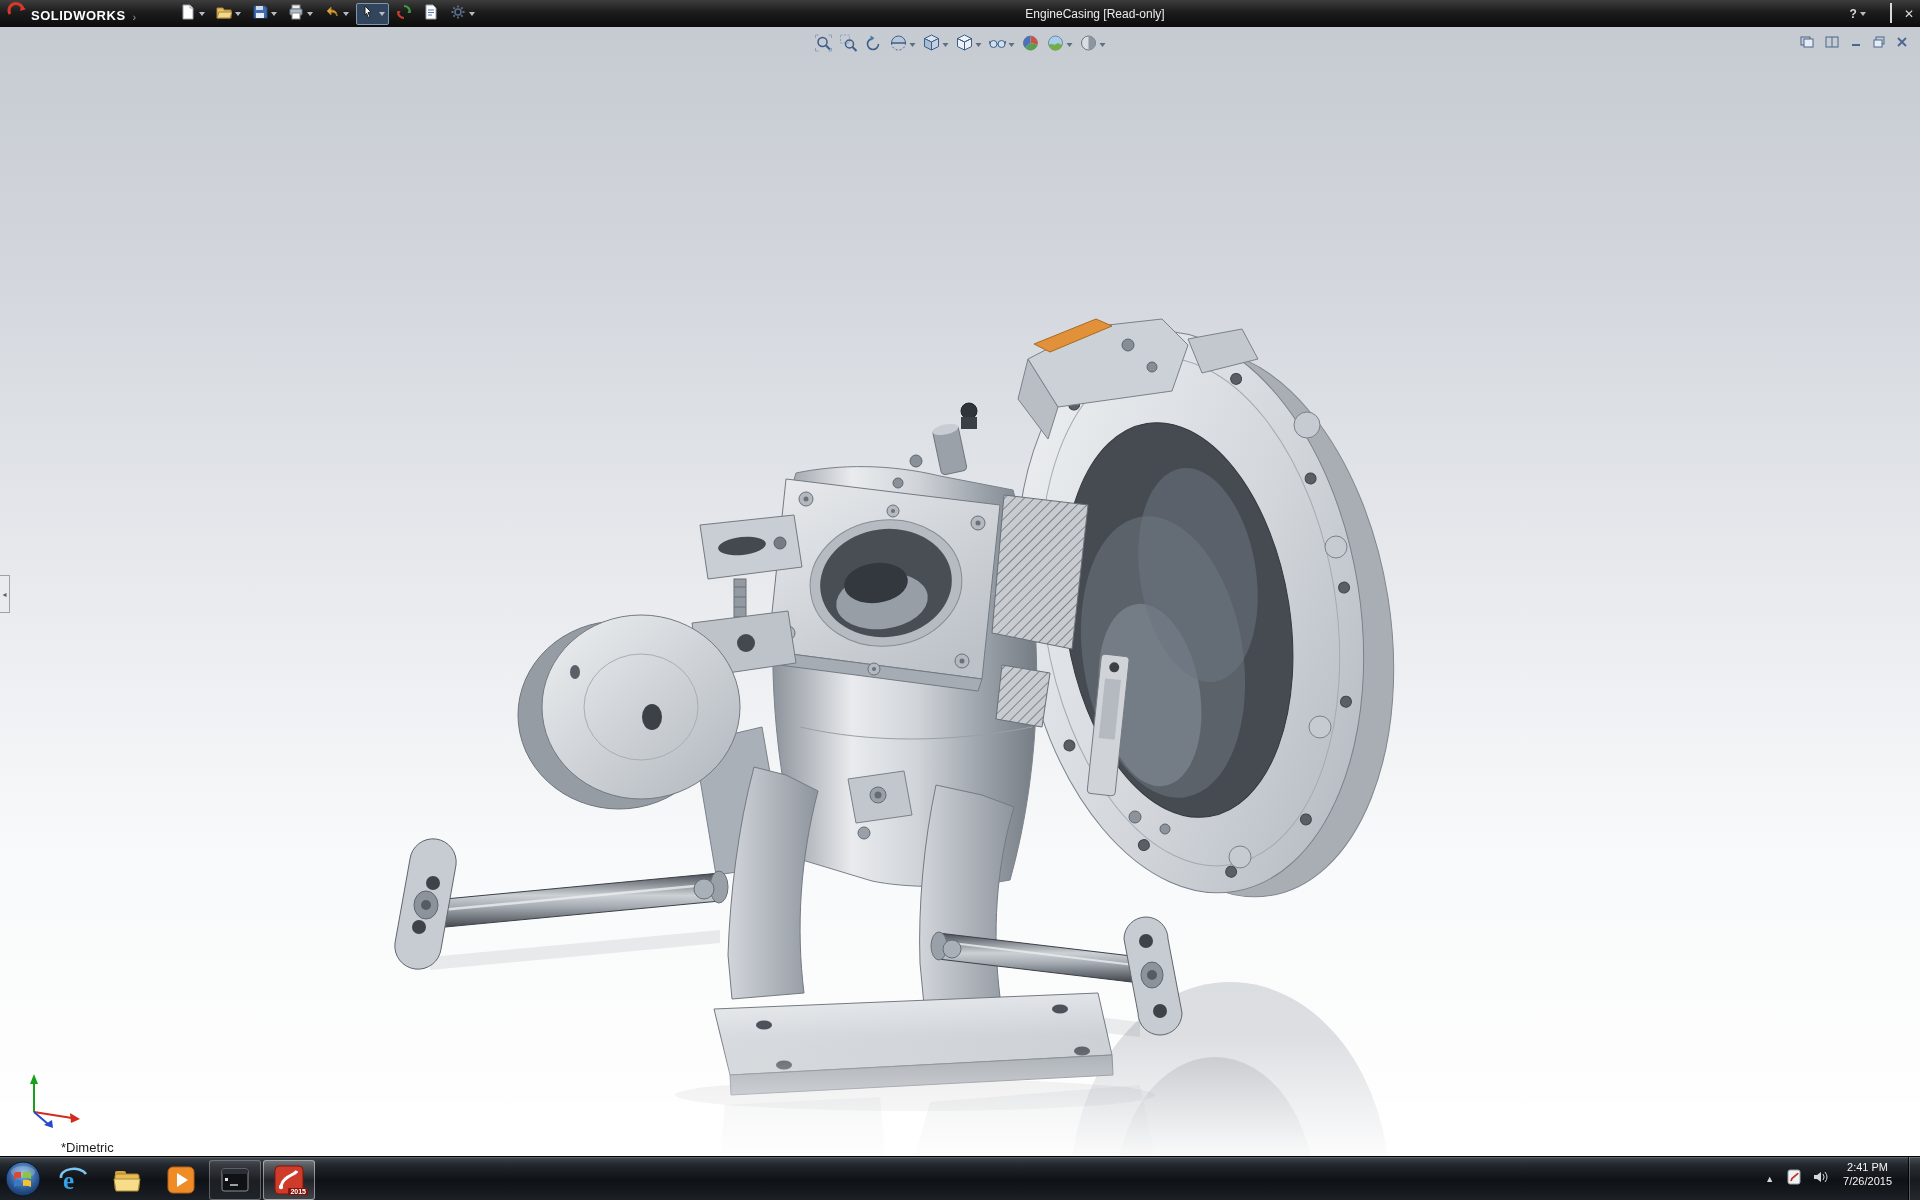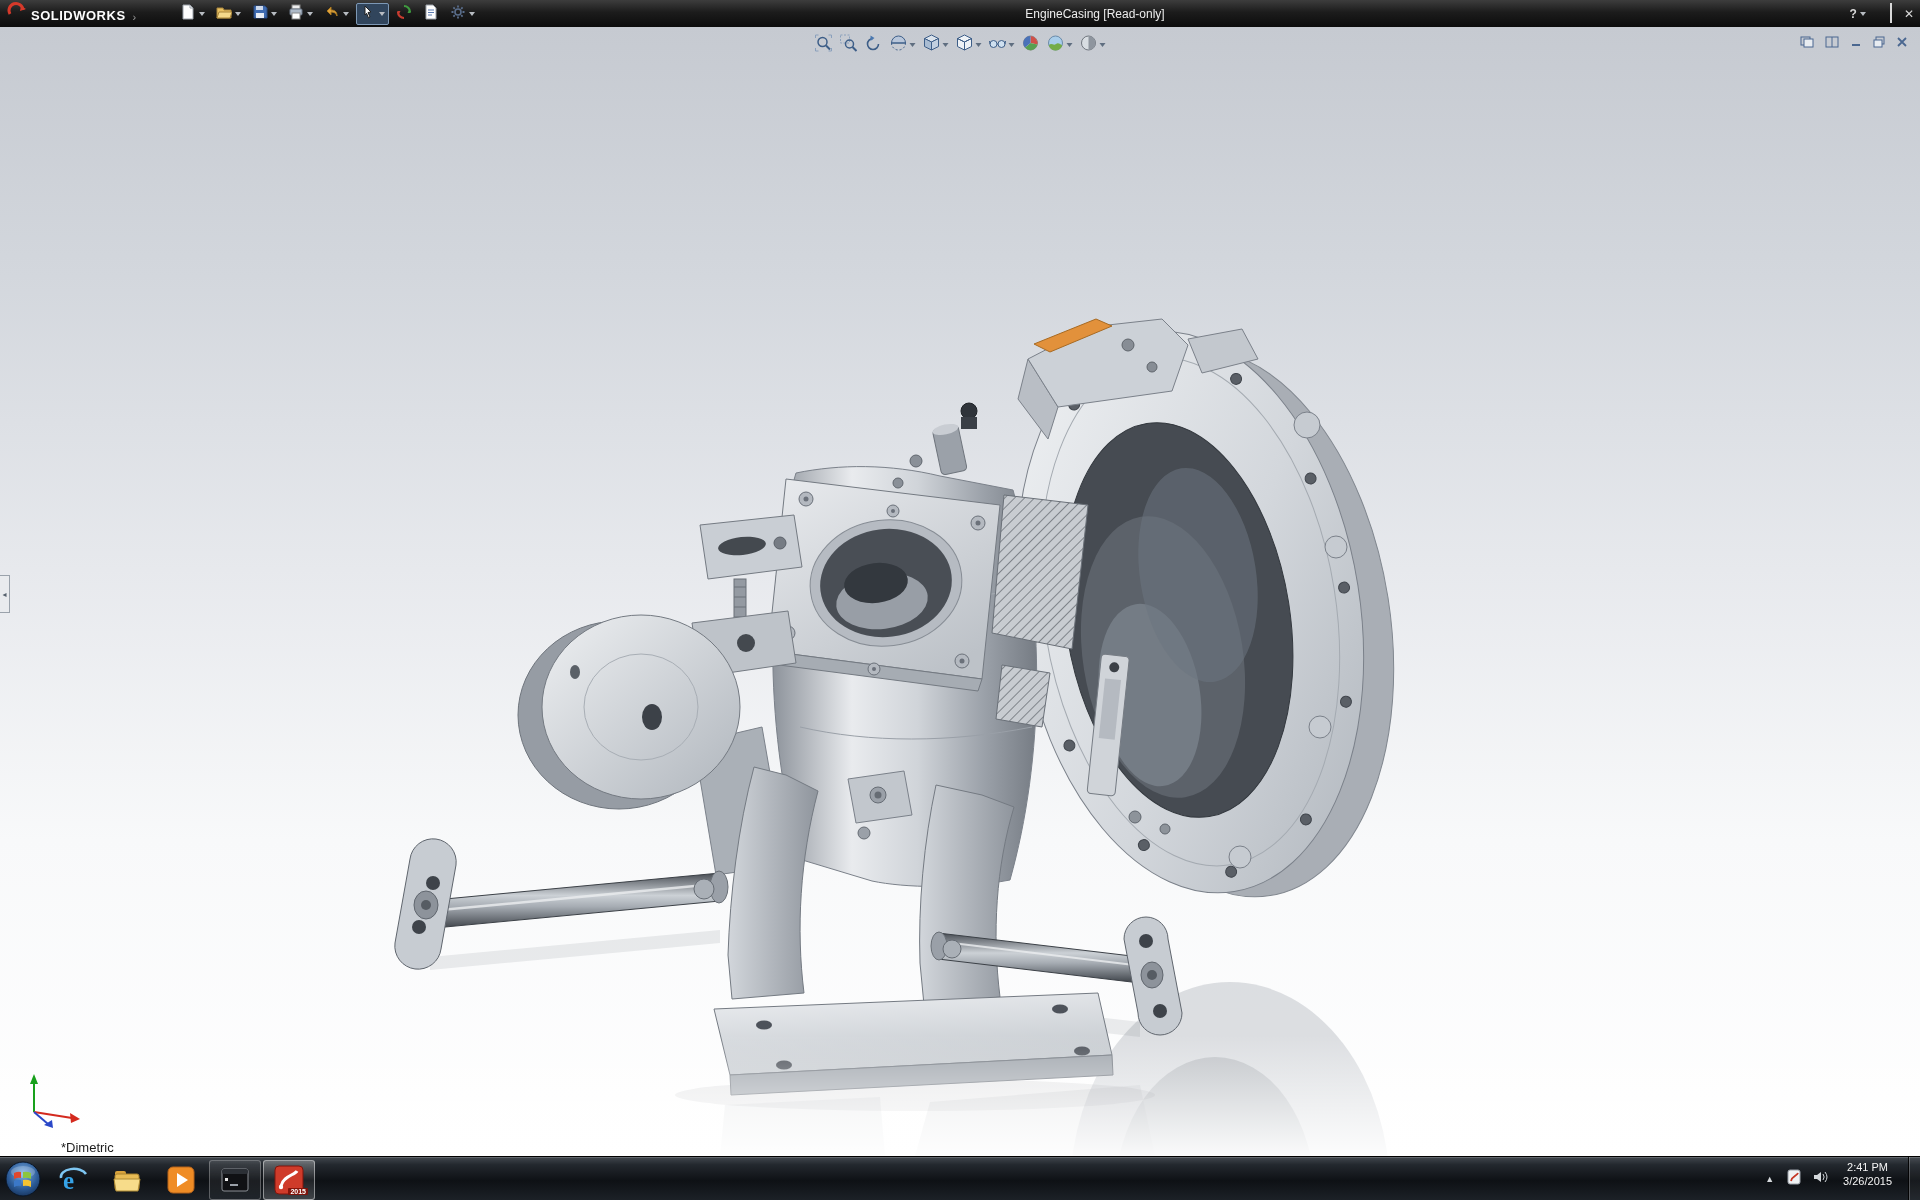--- a/index.html
+++ b/index.html
@@ -562,17 +562,17 @@
         </svg>
     </span>
     <span>
       <svg width="17" height="16" viewBox="0 0 17 16">
           <path d="M2 6h3l4-3v10L5 10H2z" fill="#d4d8dc"></path>
           <path d="M11 5a5 5 0 0 1 0 6M13 3a8 8 0 0 1 0 10" stroke="#d4d8dc" st="" fill="none"></path>
         </svg>
     </span>
     <div class="clock">
       <div>2:41 PM</div>
-      <div>3/26/2015</div>
+      <div>7/26/2015</div>
     </div>
     <div class="show-desktop"></div>
   </div>
 </div>
 
 </body></html>

